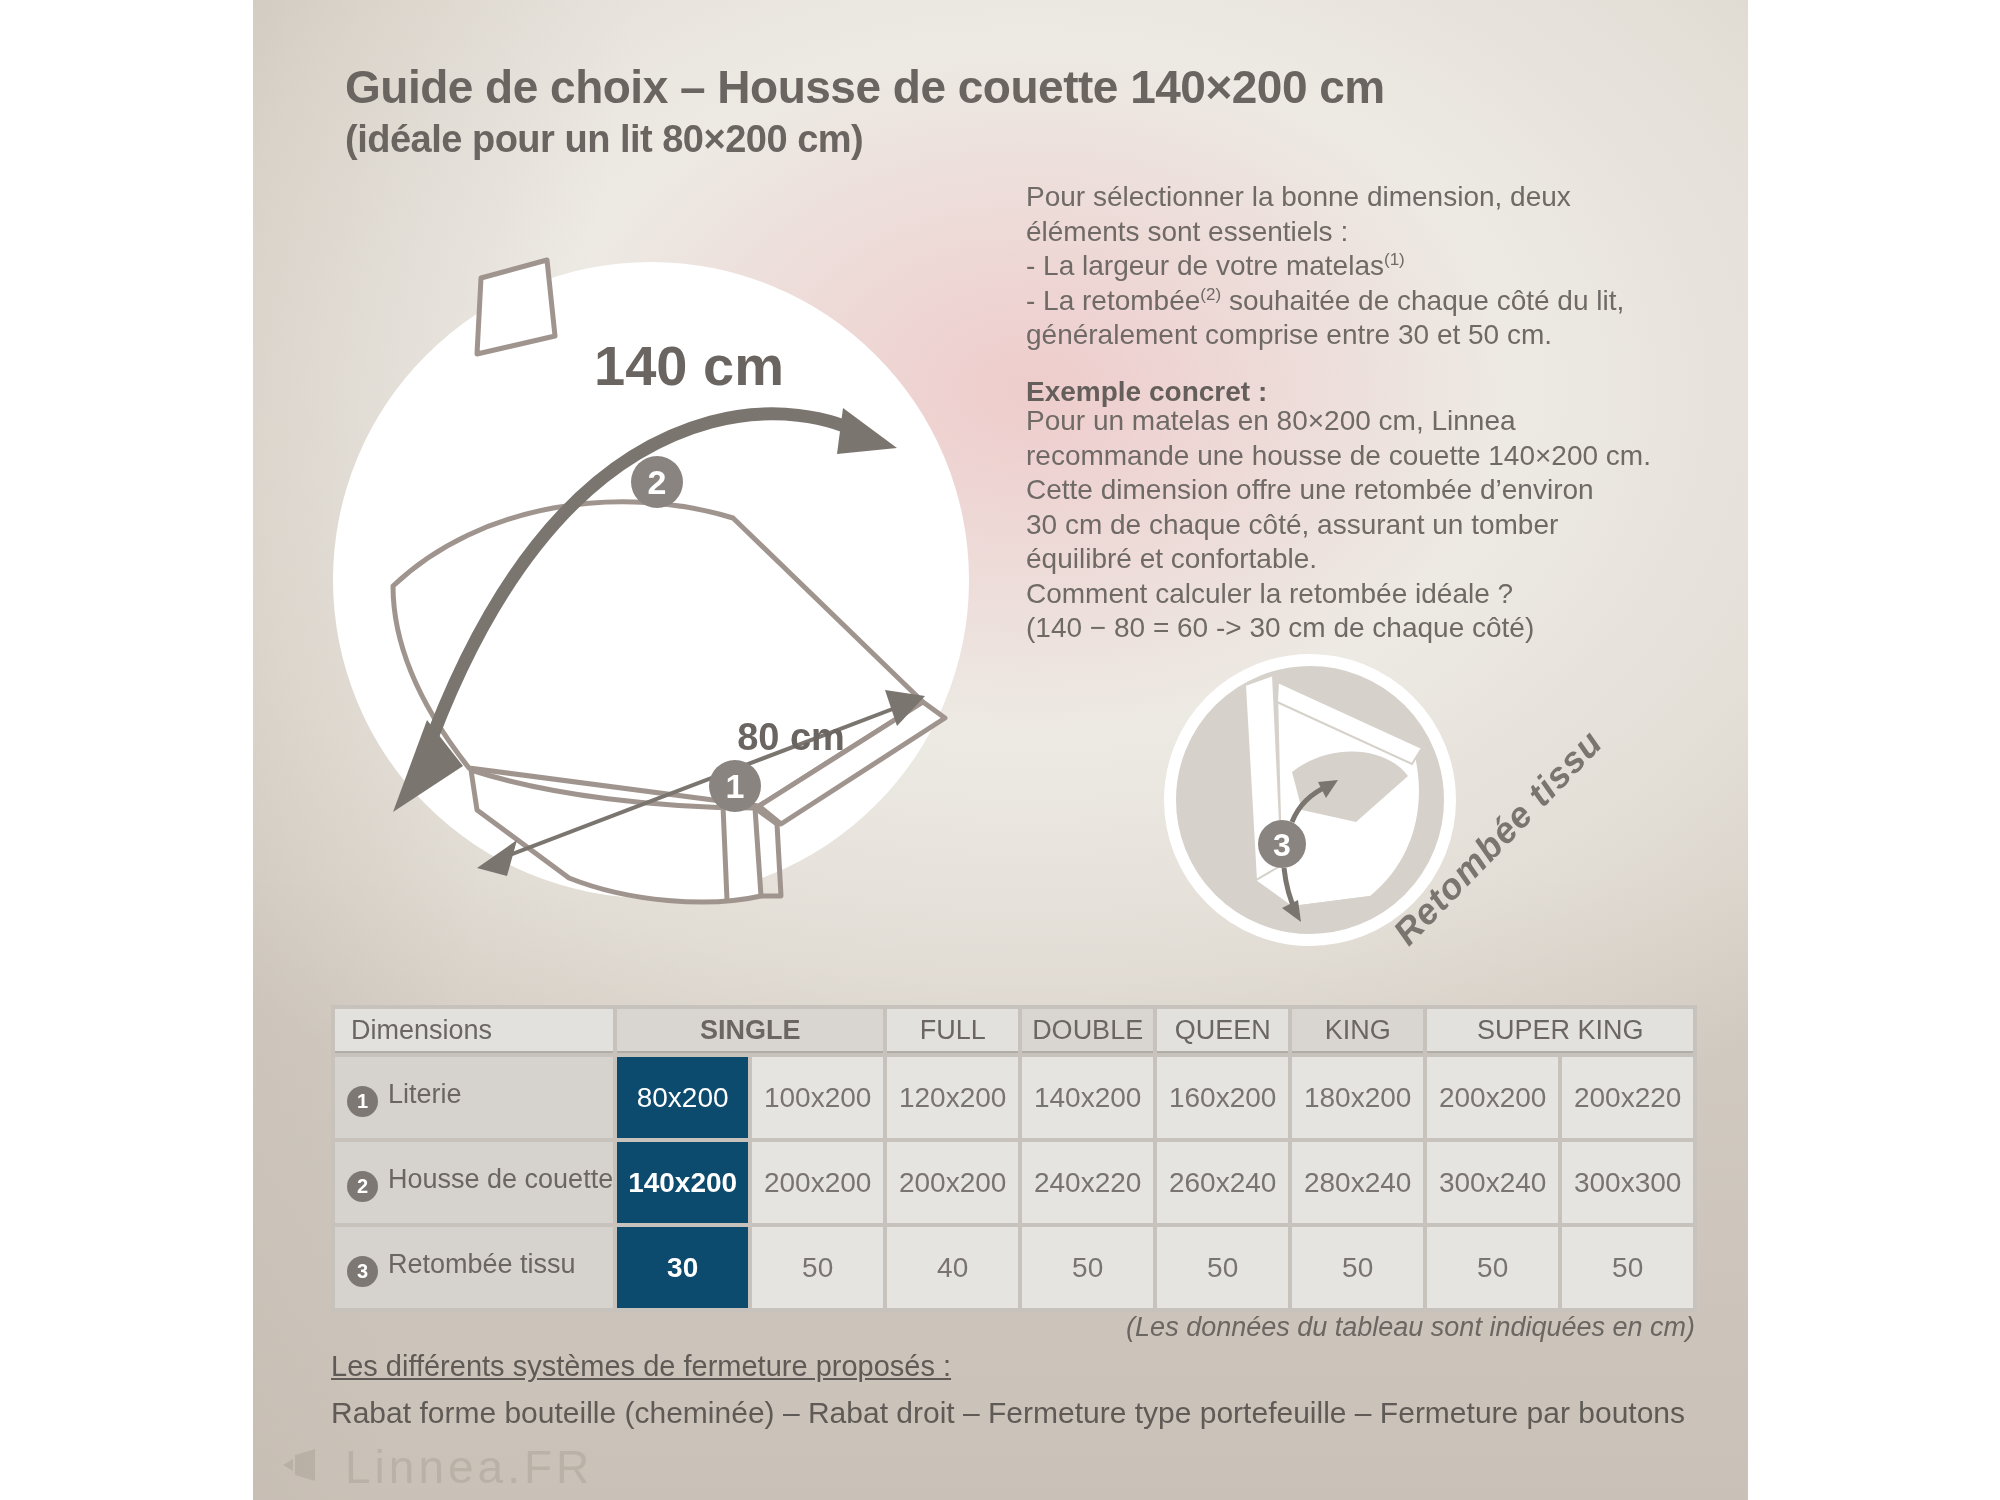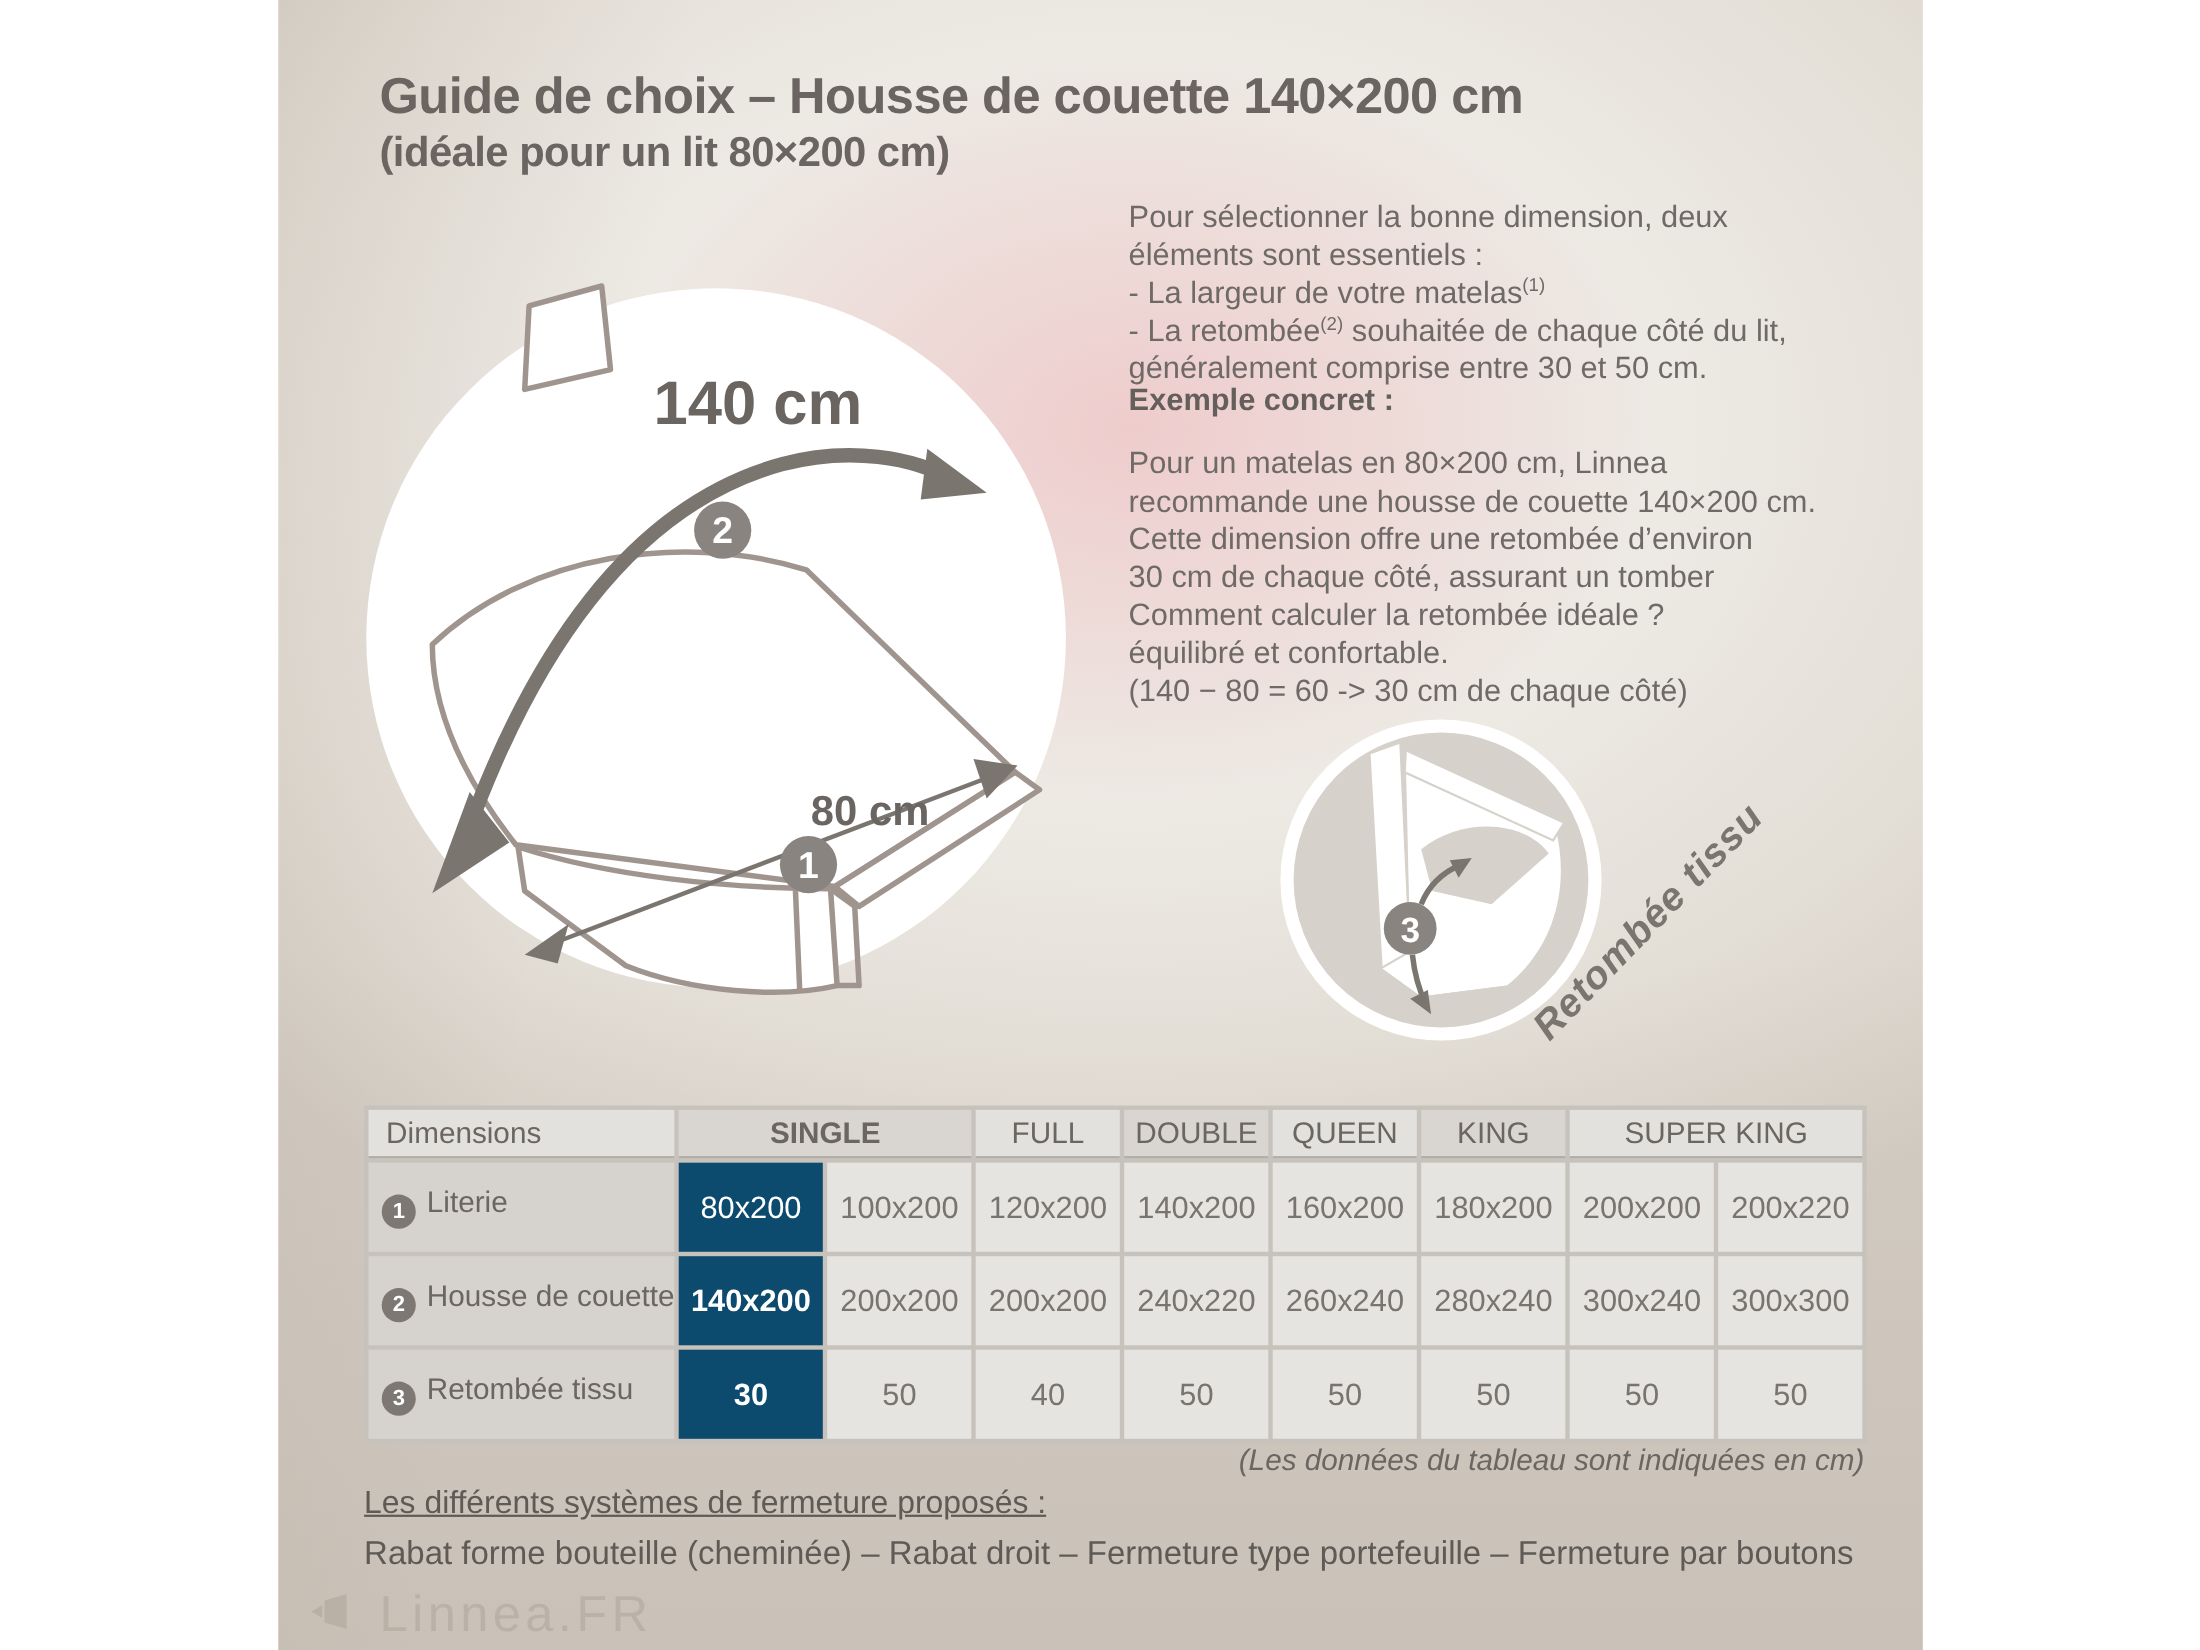--- a/index.html
+++ b/index.html
@@ -19,21 +19,21 @@
       radial-gradient(ellipse 78% 55% at 52% 26%, #f3f1eb 0%, #ecc 0%, #edeae4 42%, #e3ded6 72%, #d4cdc4 100%);
   }
   .abs { position:absolute; }
 
   
   .page-title { left:92px; top:60px; font-size:46px; font-weight:bold; color:#6b6561; letter-spacing:-0.5px; }
   .page-subtitle { left:92px; top:118px; font-size:38px; font-weight:bold; color:#6b6561; letter-spacing:-0.5px; }
 
   
   .intro { left:773px; top:180px; width:700px; font-size:28px; line-height:34.5px; color:#6f6a66; }
-  .example-heading { left:773px; top:348px; font-size:28px; font-weight:bold; color:#645f5b; }
+  .example-heading { left:773px; top:376px; font-size:28px; font-weight:bold; color:#645f5b; }
   .example { left:773px; top:404px; width:700px; font-size:28px; line-height:34.5px; color:#6f6a66; }
   sup { font-size:17px; vertical-align:super; line-height:0; }
 
   
   .main-diagram { left:78px; top:250px; }
   .side-diagram { left:907px; top:650px; }
   .side-label {
     left:1147px; top:918px; width:360px;
     font-size:36px; font-weight:bold; font-style:italic; color:#7b7570;
     transform:rotate(-46deg); transform-origin:0 50%;
@@ -121,22 +121,22 @@
     </div>
     <div>généralement comprise entre 30 et 50 cm.</div>
   </div>
 
   <div class="abs example-heading">Exemple concret :</div>
   <div class="abs example">
     <div>Pour un matelas en 80×200 cm, Linnea</div>
     <div>recommande une housse de couette 140×200 cm.</div>
     <div>Cette dimension offre une retombée d’environ</div>
     <div>30 cm de chaque côté, assurant un tomber</div>
+    <div>équilibré et confortable.</div>
     <div>Comment calculer la retombée idéale ?</div>
-    <div>équilibré et confortable.</div>
     <div>(140 − 80 = 60  -&gt; 30 cm de chaque côté)</div>
   </div>
 
   <svg class="abs side-diagram" width="300" height="300" viewBox="0 0 300 300">
     <circle cx="150" cy="150" r="140" fill="#d6d2cb" stroke="#ffffff" stroke-width="12"></circle>
     <g>
       <path d="M96 230 L122 215 L118 40 L254 102 C268 158 252 212 210 246 L132 256 Z" fill="#ffffff"></path>
       <path d="M85 35 L113 25 L122 215 L96 230 Z" fill="#ffffff" stroke="#d6d2cb" stroke-width="2"></path>
       <path d="M118 32 L262 98 L252 114 L117 52 Z" fill="#ffffff" stroke="#d6d2cb" stroke-width="2"></path>
       <path d="M132 122 C170 92 226 96 248 126 L196 172 L142 160 Z" fill="#d6d2cb"></path>

